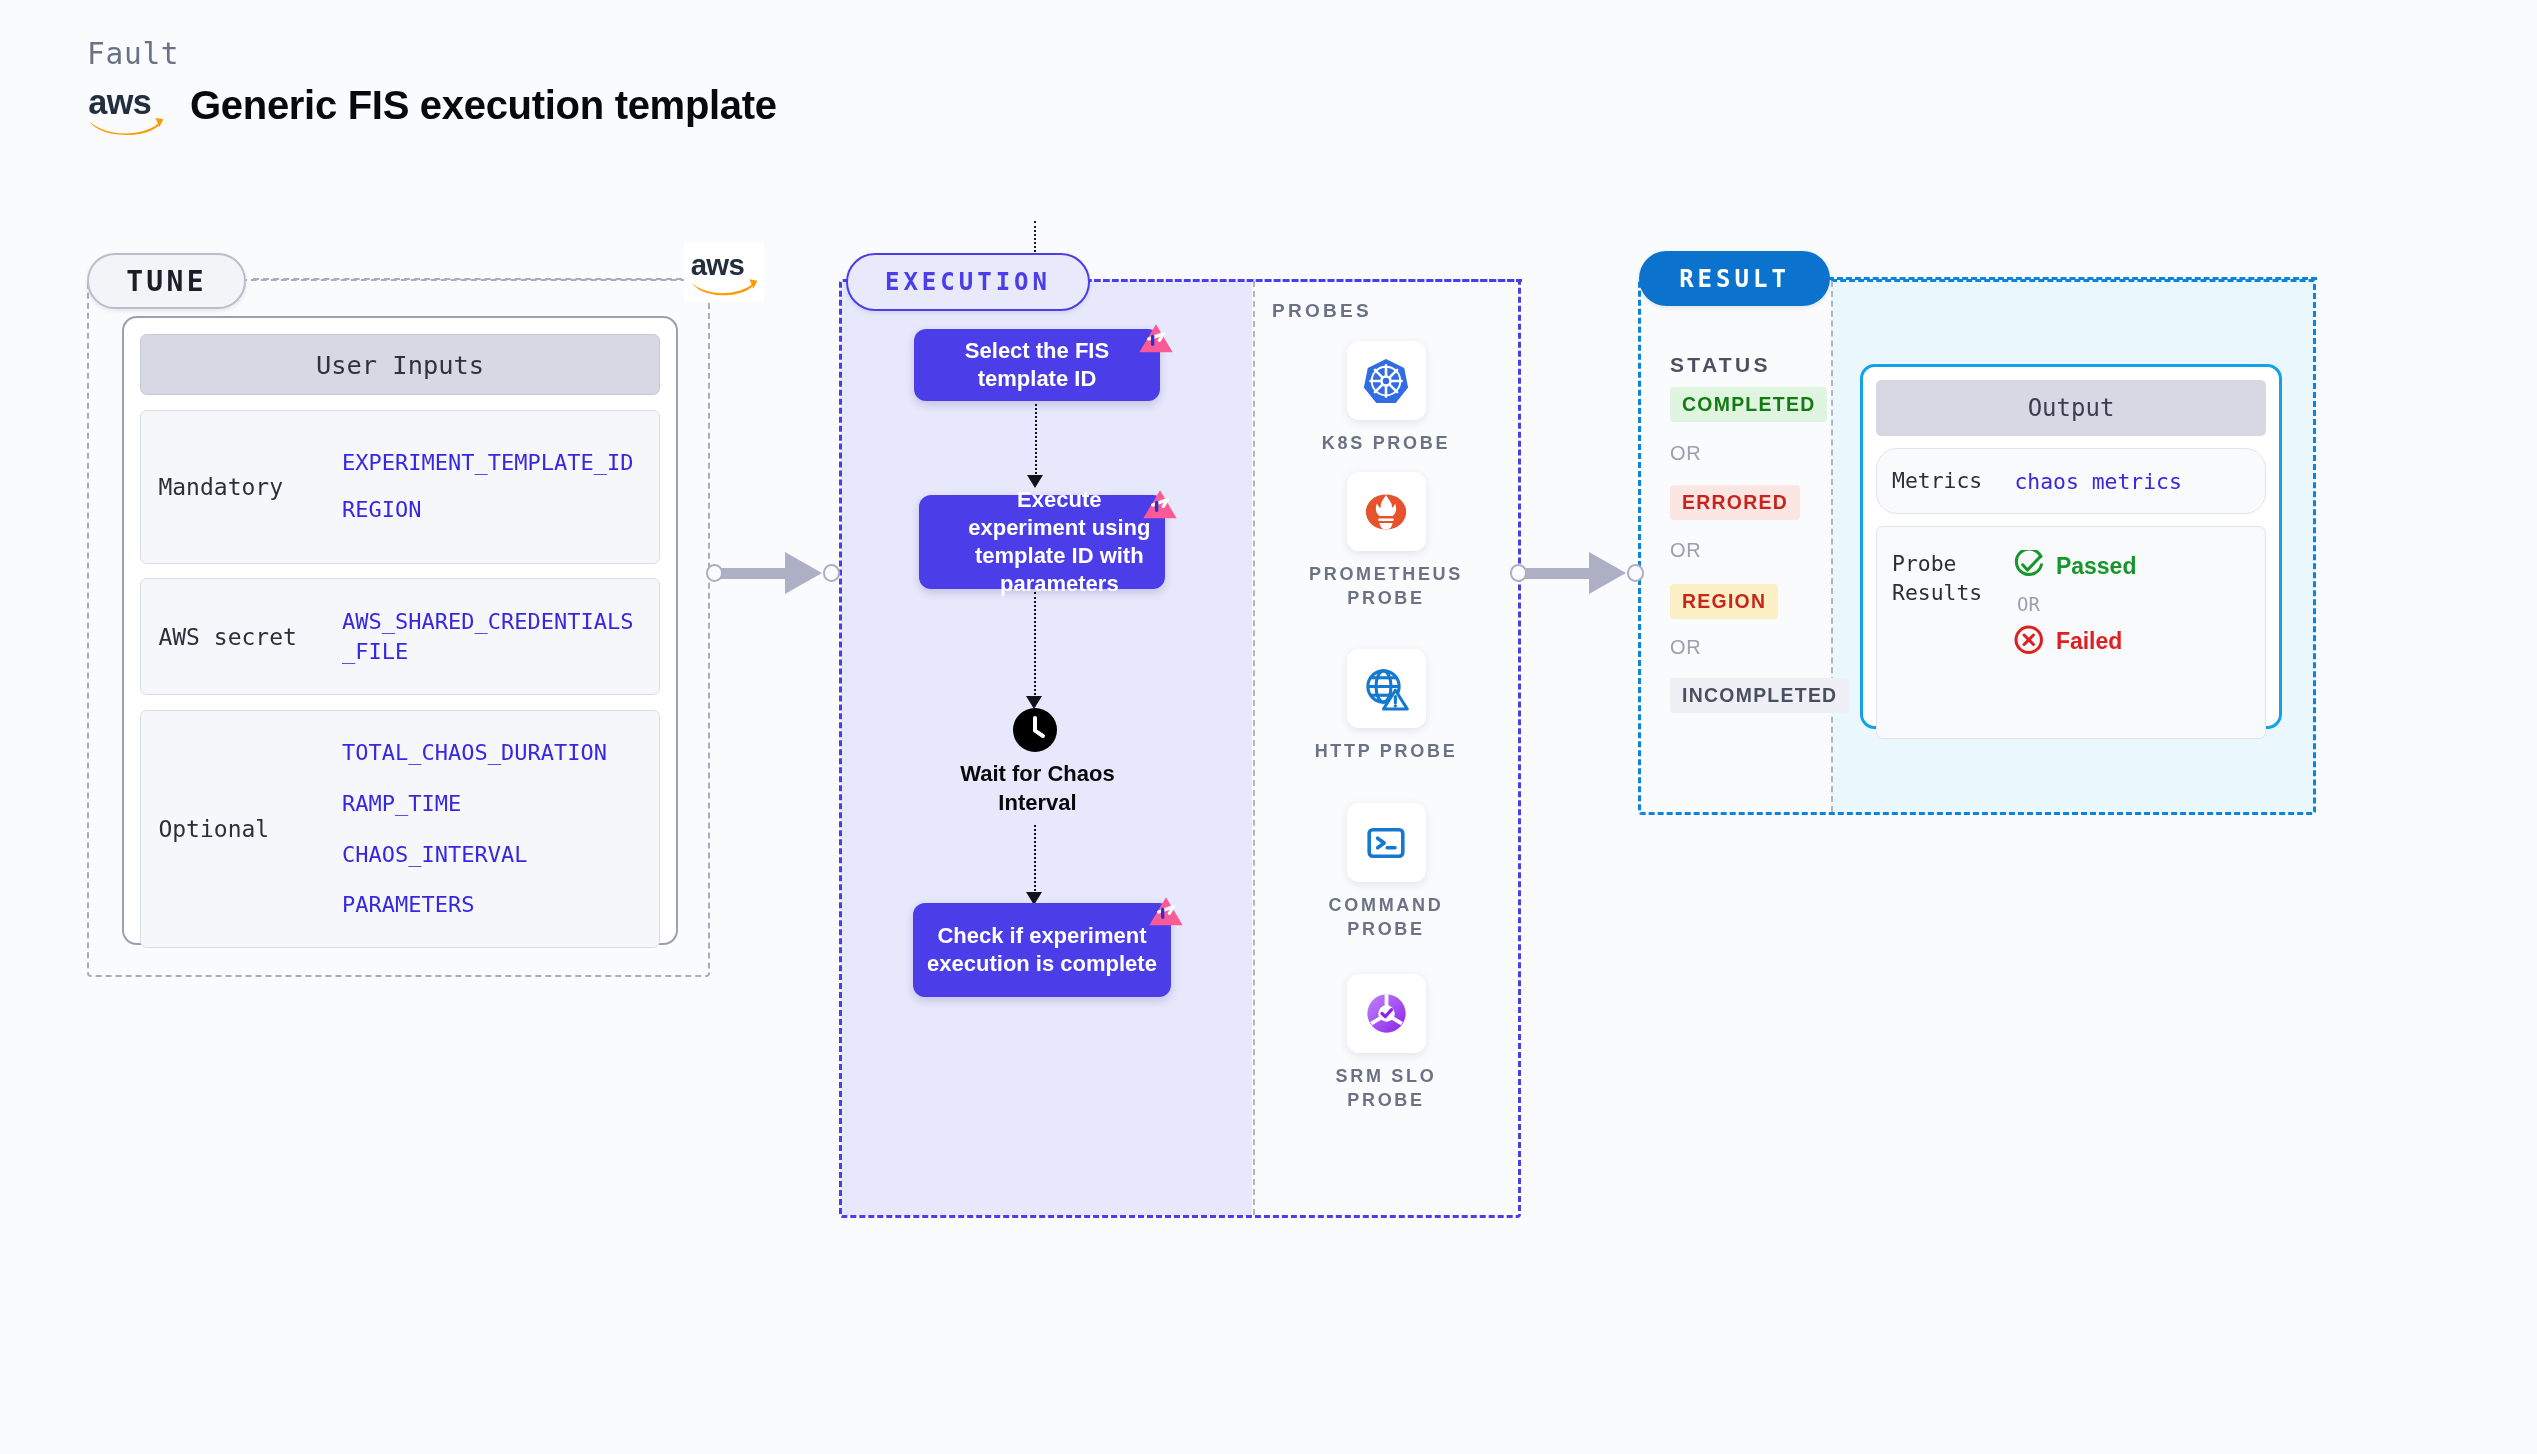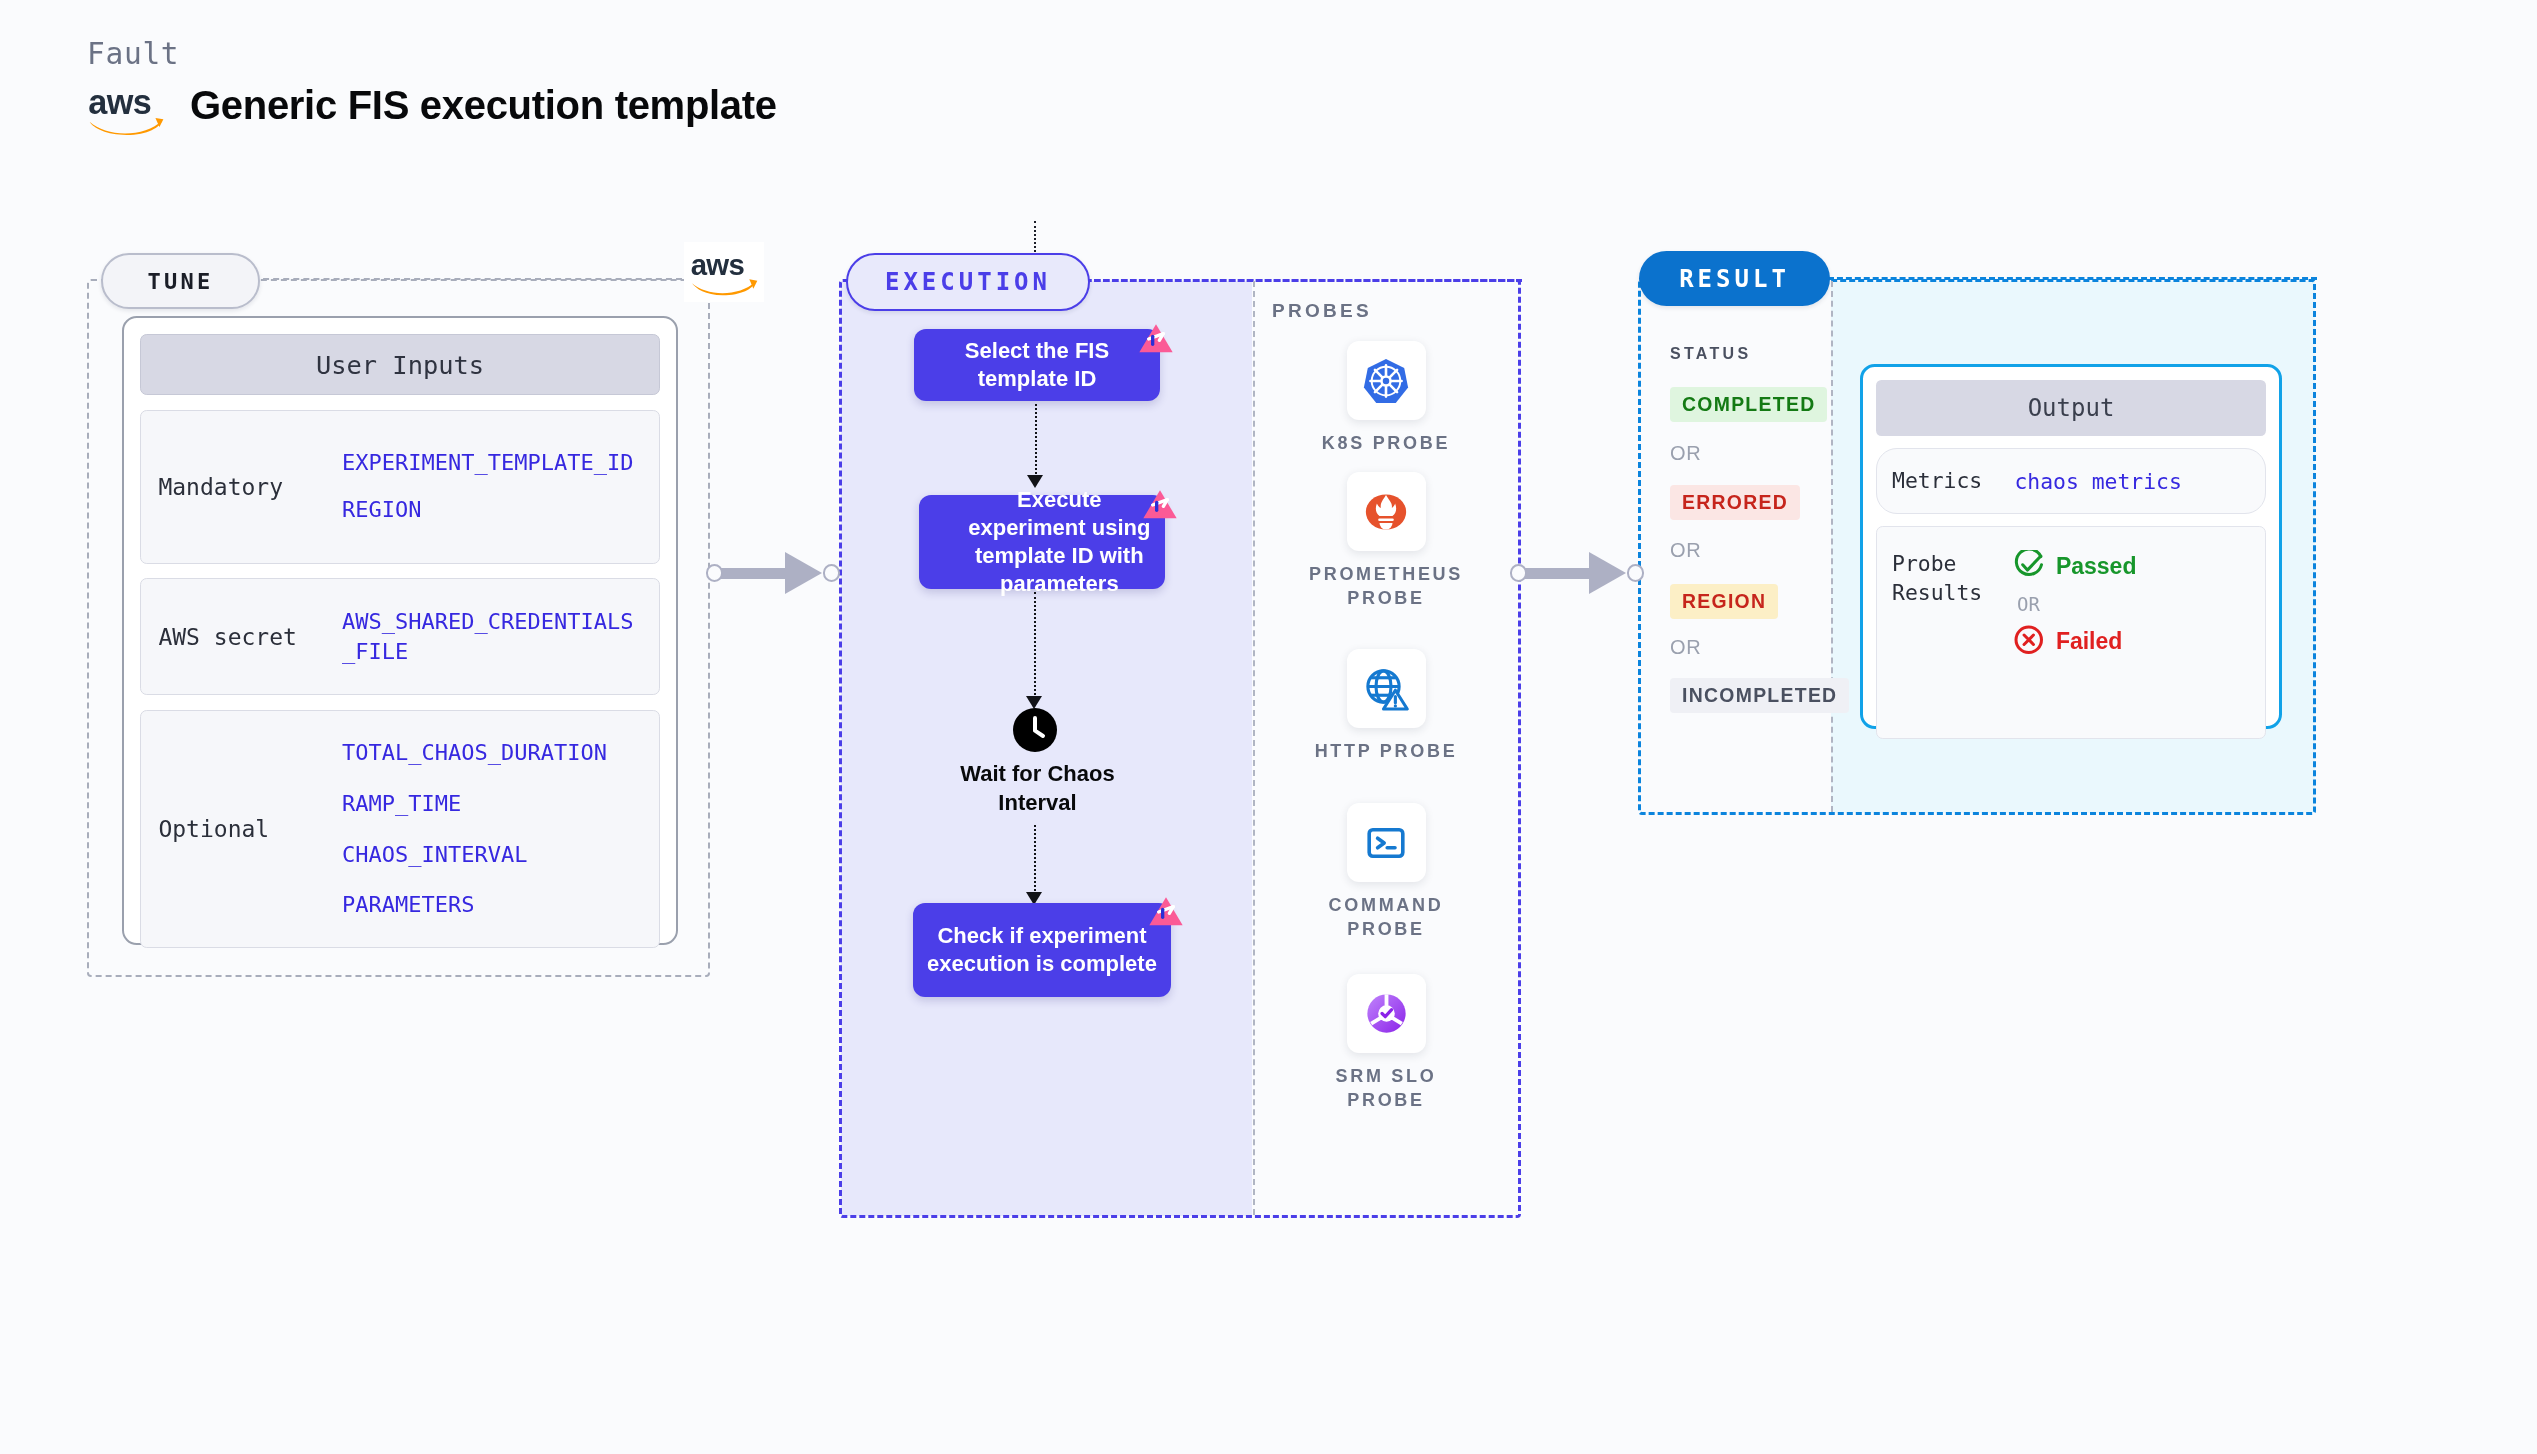--- a/index.html
+++ b/index.html
@@ -25,23 +25,23 @@
     margin-left:24px;margin-bottom:9.4px;white-space:nowrap;letter-spacing:-0.3px;
   }
 
   
   .badge{
     position:absolute;display:flex;align-items:center;justify-content:center;
     border-radius:40px;z-index:40;box-shadow:0 2px 4.7px rgba(20,25,60,.10);
     font-family:"DejaVu Sans Mono","Liberation Mono",monospace;
   }
   #tune-badge{
-    left:101px;top:253px;width:155px;height:52px;
+    left:87px;top:253px;width:155px;height:52px;
     background:#f3f4f8;border:2px solid #b9bdcc;
-    color:#1b1e28;font-size:22px;font-weight:bold;letter-spacing:3.3px;
+    color:#1b1e28;font-size:28px;font-weight:bold;letter-spacing:3.3px;
   }
   #execution-badge{
     left:846px;top:253px;width:240px;height:54px;
     background:#e8e9fb;border:2.7px solid #4b3ee8;
     color:#4b3ee8;font-size:24px;font-weight:bold;letter-spacing:4px;
   }
   #result-badge{
     left:1639px;top:251px;width:191px;height:55px;
     background:#0b72cd;border:none;
     color:#ffffff;font-size:24px;font-weight:bold;letter-spacing:4px;
@@ -161,22 +161,22 @@
     margin-top:10.7px;font-size:18px;font-weight:bold;color:#6b7285;letter-spacing:2.7px;line-height:1.35;
   }
   #probe1{left:1299px;top:341px;}
   #probe2{left:1299px;top:472px;}
   #probe3{left:1299px;top:649px;}
   #probe4{left:1299px;top:803px;}
   #probe5{left:1299px;top:974px;}
 
   
   #status-title{
-    position:absolute;left:1670px;top:345px;
-    font-size:16px;font-weight:bold;color:#4a5060;letter-spacing:3.3px;
+    position:absolute;left:1670px;top:353px;
+    font-size:21px;font-weight:bold;color:#4a5060;letter-spacing:3.3px;
   }
   .status-chip{
     position:absolute;display:inline-flex;align-items:center;justify-content:center;
     border-radius:4px;font-size:19.4px;font-weight:bold;letter-spacing:1.3px;padding:6px 12px;
   }
   #chip-completed{left:1670px;top:387px;background:#dff5df;color:#147a14;}
   #chip-errored{left:1670px;top:485px;background:#fbe6e4;color:#c6251c;}
   #chip-queued{left:1670px;top:584px;background:#fcefc6;color:#c6251c;}
   #chip-incompleted{left:1670px;top:678px;background:#eff0f5;color:#4a5060;}
   .or-text{position:absolute;font-size:20px;color:#9aa0ae;letter-spacing:0.7px;}

